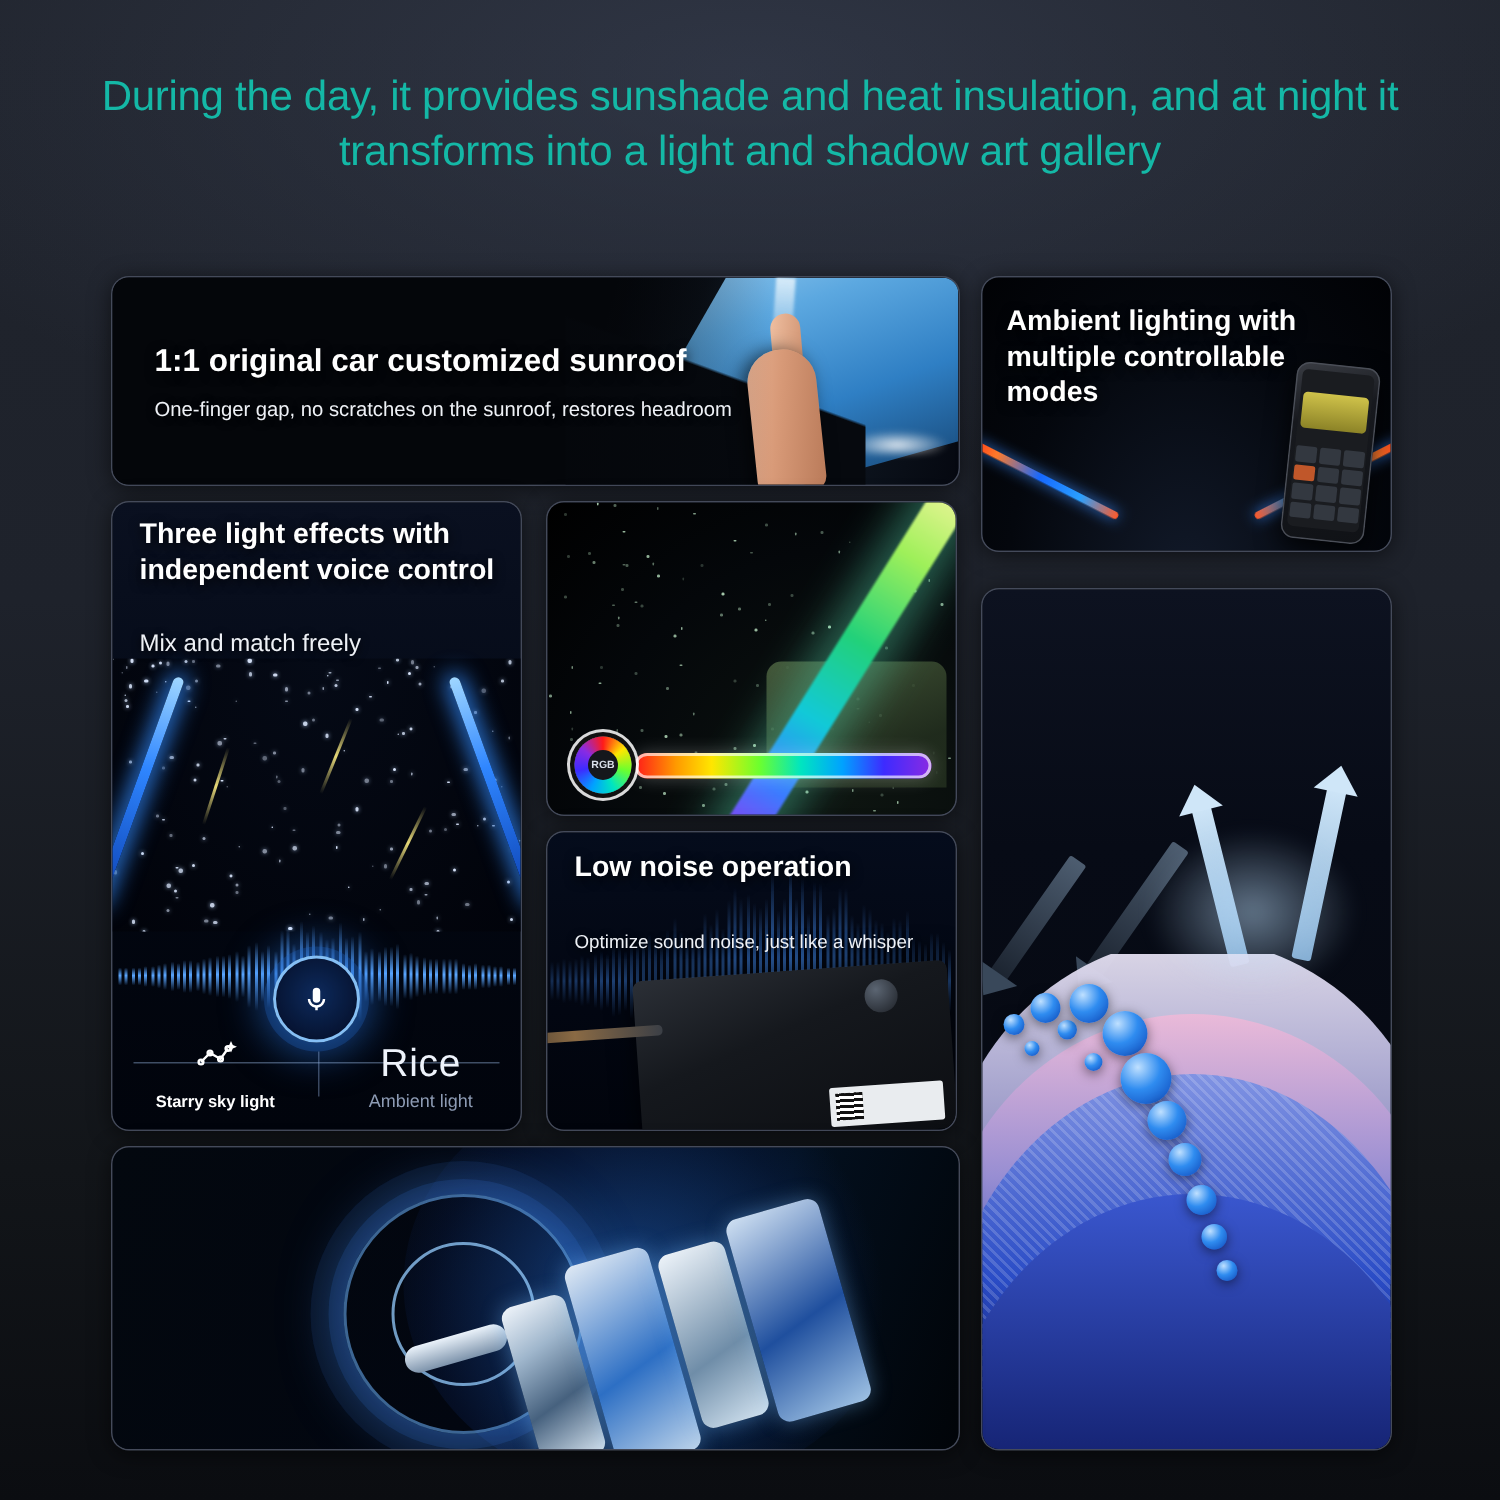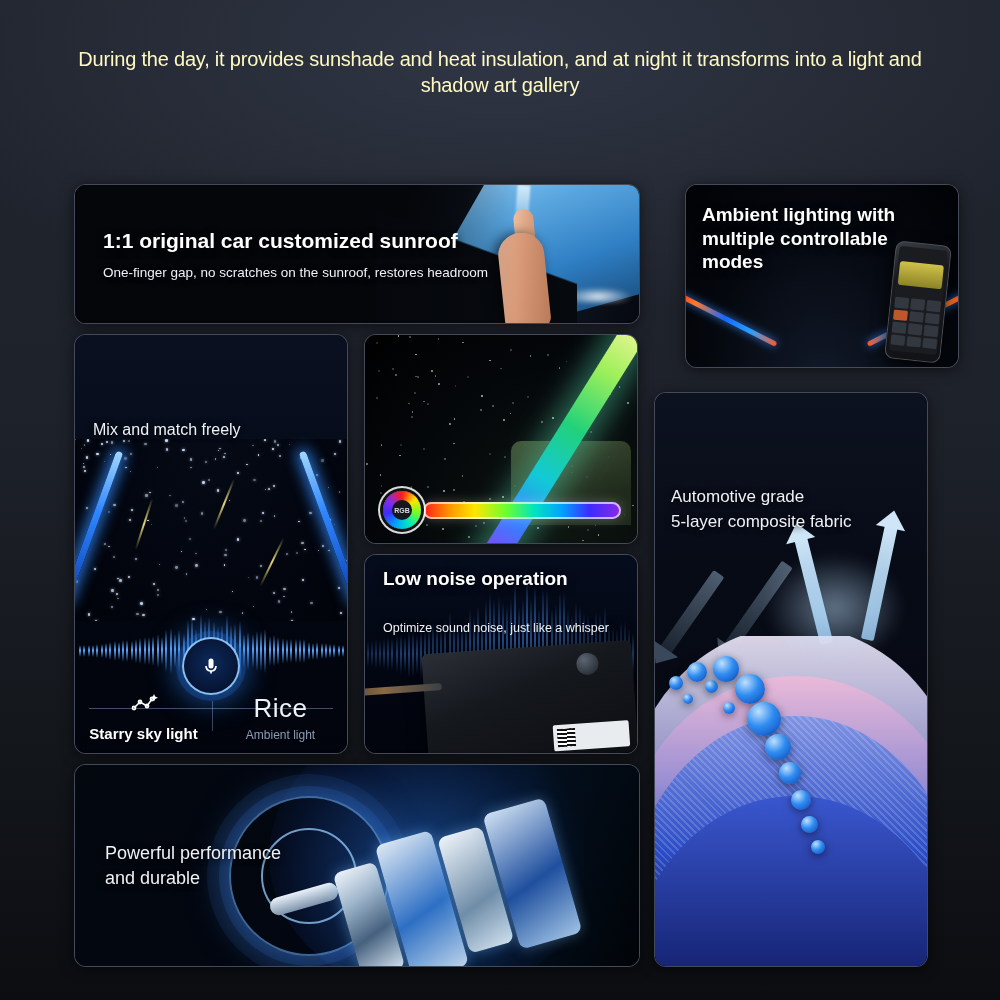--- a/index.html
+++ b/index.html
@@ -19,21 +19,21 @@
   }
   .wrap{ position:absolute; inset:0; }
 
   
   .header{ position:absolute; left:0; top:36px; width:1000px; text-align:center; }
   .title{
     font-size:42px; font-weight:700; color:#ffffff;
     letter-spacing:-0.5px; line-height:1.05; text-shadow:0 2px 10px rgba(0,0,0,.5);
   }
   .subtitle{
-    margin-top:10px; font-size:20px; font-weight:400; color:#fef9c3;
+    margin-top:10px; font-size:28px; font-weight:400; color:#14b8a6;
     line-height:1.32; padding:0 58px; letter-spacing:-0.2px;
   }
 
   
   .card{
     position:absolute; border-radius:12px; overflow:hidden;
     border:1px solid rgba(150,160,185,.42);
     background:#090d15;
     box-shadow:0 2px 14px rgba(0,0,0,.55);
   }
@@ -77,21 +77,21 @@
     position:absolute; right:110px; top:0; width:13px; height:44px;
     background:linear-gradient(180deg,rgba(220,238,250,.95),rgba(150,195,230,.25));
     filter:blur(1px); transform:rotate(4deg);
   }
   #c1 .vign{ position:absolute; inset:0;
     background:linear-gradient(90deg,#04060a 0%,#04060a 40%,rgba(4,6,10,.55) 58%,rgba(4,6,10,0) 78%); }
   #c1 .t1{ left:28px; top:44px; font-size:21px; }
   #c1 .t2{ left:28px; top:80px; font-size:13.5px; }
 
   
-  #c2{ left:654px; top:184px; width:274px; height:184px;margin-left:31px; }
+  #c2{ left:654px; top:184px; width:274px; height:184px; }
   #c2 .bgd{ position:absolute; inset:0; background:radial-gradient(ellipse at 50% 115%, #121a2a 0%, #04070d 62%, #010205 100%); }
   .strip{ position:absolute; height:5px; border-radius:3px; filter:blur(.4px); }
   #c2 .s1{ left:-6px; top:108px; width:108px;
     background:linear-gradient(90deg,#ff3b18,#ff7a2a 16%,#1668ff 46%,#2aa0ff 74%,#ff5a2a 100%);
     transform:rotate(27deg); transform-origin:left center;
     box-shadow:0 0 9px rgba(60,140,255,.85); }
   #c2 .s2{ right:-6px; top:108px; width:108px;
     background:linear-gradient(270deg,#ff3b18,#ff7a2a 16%,#1668ff 46%,#2aa0ff 74%,#ff5a2a 100%);
     transform:rotate(-27deg); transform-origin:right center;
     box-shadow:0 0 9px rgba(60,140,255,.85); }
@@ -141,21 +141,21 @@
   #c3 .t2{ left:18px; top:86px; font-size:16px; }
   #c3 .bar{ position:absolute; left:14px; right:14px; bottom:44px; height:1px;
     background:rgba(150,180,225,.42); z-index:7; }
   #c3 .legend{ position:absolute; left:0; bottom:4px; width:274px; height:68px; z-index:7;
     display:flex; align-items:flex-end; }
   #c3 .lg{ flex:1; text-align:center; position:relative; padding-bottom:6px; }
   #c3 .lg + .lg:before{ content:""; position:absolute; left:0; bottom:18px; width:1px; height:30px;
     background:rgba(150,180,225,.38); }
   #c3 .lg .ic{ display:block; height:34px; line-height:34px; font-size:20px; color:#fff; }
   #c3 .lg .ic svg{ width:30px; height:26px; fill:none; stroke:#fff; stroke-width:1.6; }
-  #c3 .lg .nm{ font-size:15px; color:#fff; font-weight:700; white-space:nowrap; }
+  #c3 .lg .nm{ font-size:11px; color:#fff; font-weight:700; white-space:nowrap; }
   #c3 .lg.dim .nm{ color:#8d9bb4; font-weight:400; font-size:12px; }
   #c3 .lg.big .ic{ font-size:26px; font-weight:400; color:#eef3fb; letter-spacing:.5px; }
 
   
   #c4{ left:364px; top:334px; width:274px; height:210px; }
   #c4 .bgd{ position:absolute; inset:0; background:radial-gradient(ellipse at 75% 95%,#0d1410 0%,#04070a 60%,#000 100%); }
   #c4 .stars span{ position:absolute; width:1.8px; height:1.8px; border-radius:50%; background:#bfe8c6; opacity:.75; }
   #c4 .beam{ position:absolute; right:-18px; top:-12px; width:26px; height:300px;
     background:linear-gradient(180deg,#fff6a8 0%,#9ff05a 22%,#22d17a 44%,#12c9d8 64%,#3a7cff 82%,#a22ff0 100%);
     transform:rotate(32deg); transform-origin:top right; border-radius:14px; filter:blur(.6px);
@@ -519,20 +519,21 @@
           <i style="height: 13.4885px;"></i>
           <i style="height: 12.8225px;"></i>
           <i style="height: 12.2647px;"></i>
         </div>
       <div class="mic">
         <svg viewBox="0 0 24 24">
             <path d="M12 3a3 3 0 0 1 3 3v6a3 3 0 0 1-6 0V6a3 3 0 0 1 3-3zm7 9a7 7 0 0 1-6 6.92V21h-2v-2.08A7 7 0 0 1 5 12h2a5 5 0 0 0 10 0h2z"></path>
           </svg>
       </div>
     </div>
+    <div class="txt t1 h-bold">Three light effects with independent voice control</div>
     <div class="txt t2 p-reg">Mix and match freely</div>
     <div class="bar"></div>
     <div class="legend">
       <div class="lg">
         <span class="ic">
           <svg viewBox="0 0 30 26">
               <path d="M5 17 l6-6 l7 4 l5-7"></path>
               <circle cx="5" cy="17" r="1.6"></circle>
               <circle cx="11" cy="11" r="1.6"></circle>
               <circle cx="18" cy="15" r="1.6"></circle>
@@ -781,34 +782,30 @@
           <b style="left: 104px; top: 84px; width: 26px; height: 26px;"></b>
           <b style="left: 118px; top: 112px; width: 22px; height: 22px;"></b>
           <b style="left: 130px; top: 140px; width: 20px; height: 20px;"></b>
           <b style="left: 140px; top: 166px; width: 17px; height: 17px;"></b>
           <b style="left: 150px; top: 190px; width: 14px; height: 14px;"></b>
           <b style="left: 22px; top: 44px; width: 10px; height: 10px;"></b>
           <b style="left: 62px; top: 52px; width: 12px; height: 12px;"></b>
         </div>
       <div class="glow"></div>
     </div>
-    <div class="txt t2 p-reg" style="white-space:pre-line">Automotive grade
-5-layer composite fabric</div>
   </div>
 
   <div class="card" id="c7">
     <div class="art">
       <div class="bgd"></div>
       <div class="halo"></div>
       <div class="rings"></div>
       <div class="shaft"></div>
       <div class="body">
         <div class="seg s1"></div>
         <div class="seg s2"></div>
         <div class="seg s3"></div>
         <div class="seg s4"></div>
       </div>
     </div>
-    <div class="txt t2 p-reg" style="white-space:pre-line">Powerful performance
-and durable</div>
   </div>
 
 </div>
 
 </body></html>

